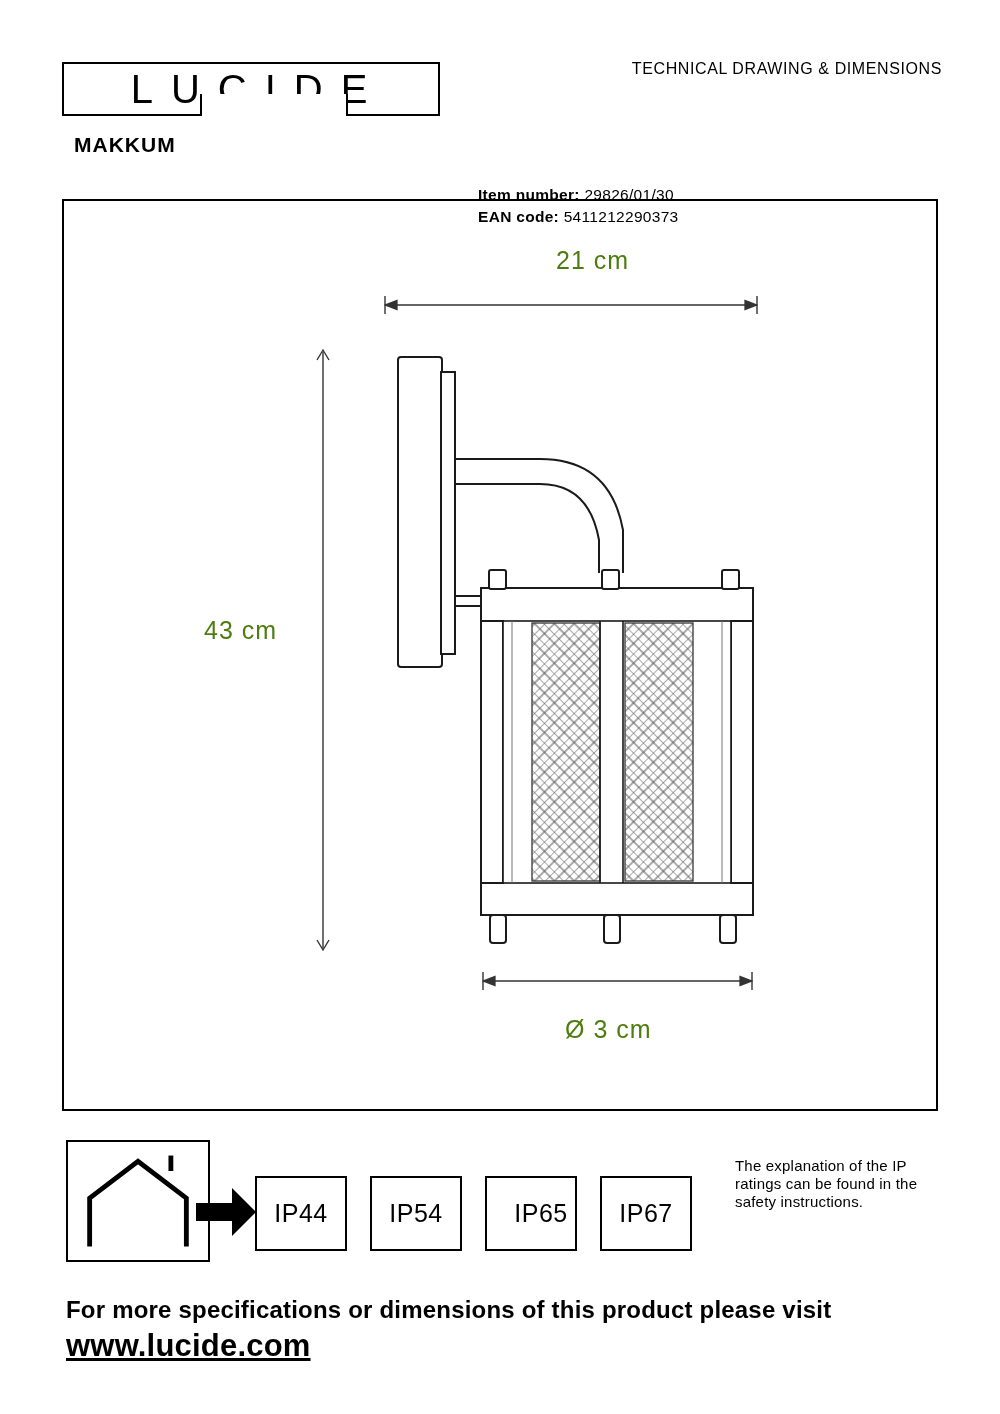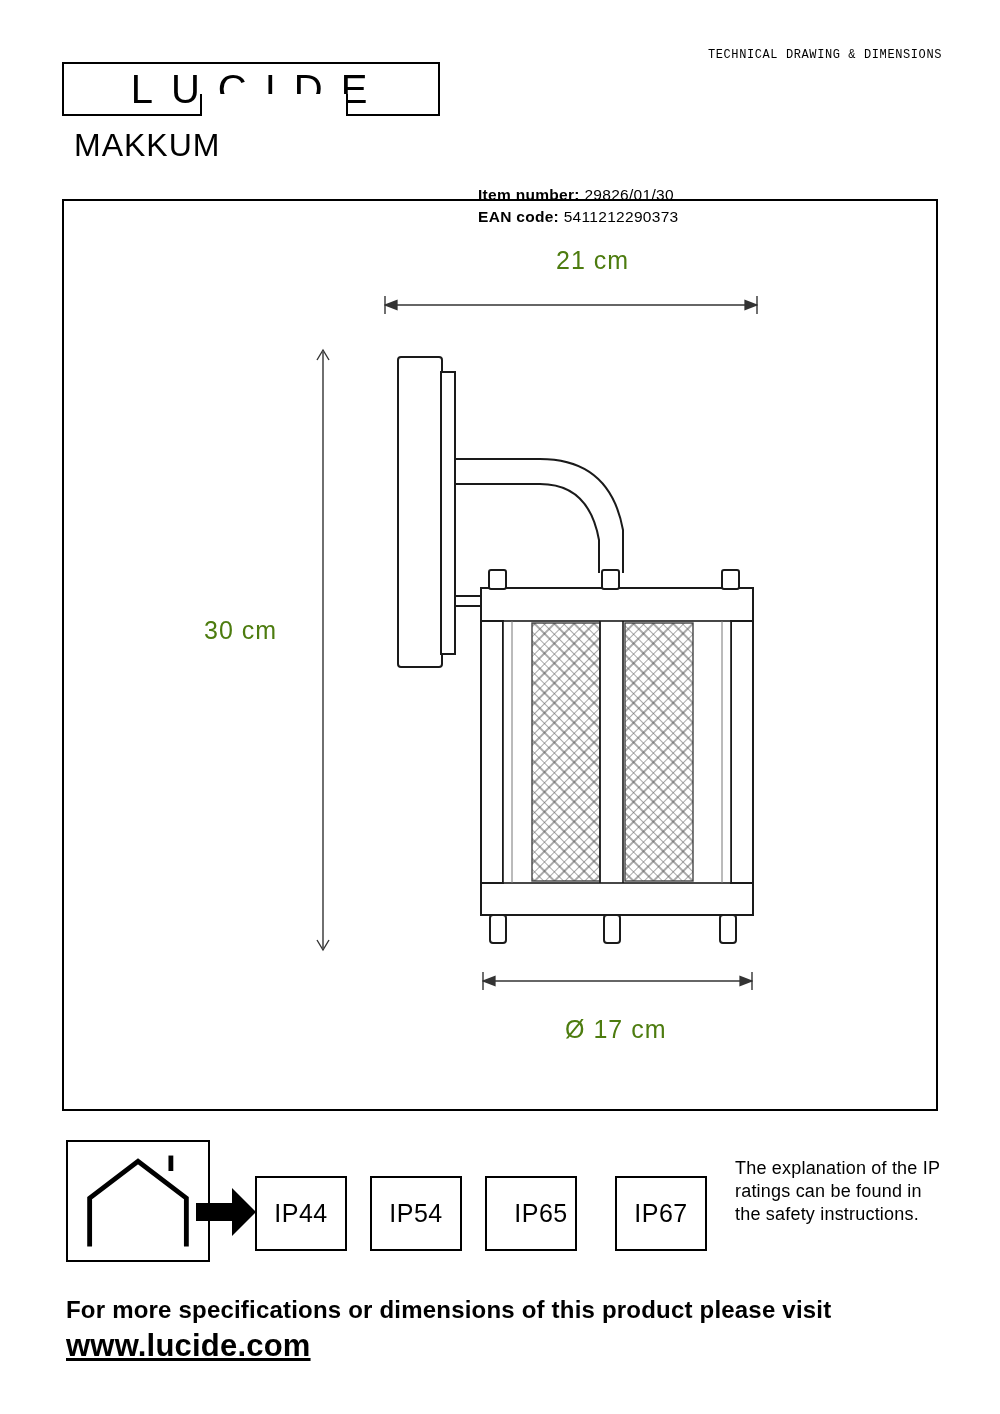--- a/index.html
+++ b/index.html
@@ -48,33 +48,32 @@
     height: 22px;
     background: #ffffff;
     border-left: 2px solid #000;
     border-right: 2px solid #000;
     box-sizing: border-box;
   }
 
   .header-right {
     position: absolute;
     right: 58px;
-    top: 48px;
-    font-size: 12px;
+    top: 60px;
+    font-size: 16px;
     letter-spacing: 0.6px;
     white-space: nowrap;
-    font-family: Liberation Mono, monospace;
   }
 
   .product-title {
     position: absolute;
     left: 74px;
-    top: 127px;
-    font-size: 32px;
-    font-weight: normal;
+    top: 133px;
+    font-size: 21px;
+    font-weight: bold;
     letter-spacing: 1px;
   }
 
   .item-meta {
     position: absolute;
     left: 478px;
     top: 146px;
     font-size: 15.5px;
     line-height: 22px;
     letter-spacing: 0.3px;
@@ -132,29 +131,29 @@
     box-sizing: border-box;
     display: flex;
     align-items: center;
     justify-content: center;
     font-size: 25px;
     letter-spacing: 0.5px;
   }
   #ip-1 { left: 255px; }
   #ip-2 { left: 370px; }
   #ip-3 { left: 485px; padding-left: 20px; }
-  #ip-4 { left: 615px; }
+  #ip-4 { left: 600px; }
 
   .ip-note {
     position: absolute;
     left: 735px;
     top: 1157px;
     width: 215px;
-    font-size: 18px;
-    line-height: 23px;
+    font-size: 15px;
+    line-height: 18px;
     letter-spacing: 0.2px;
   }
 
   
   .footer-line1 {
     position: absolute;
     left: 66px;
     top: 1296px;
     font-size: 24px;
     font-weight: bold;
@@ -189,22 +188,22 @@
   </div>
   <div>
     <b>EAN code:</b>
     <span>5411212290373</span>
   </div>
 </div>
 
 <div class="drawing-frame"></div>
 
 <div class="dim-label" id="dim-width-top">21 cm</div>
-<div class="dim-label" id="dim-height-left">30 cm</div>
-<div class="dim-label" id="dim-diameter">Ø 17 cm</div>
+<div class="dim-label" id="dim-height-left">43 cm</div>
+<div class="dim-label" id="dim-diameter">Ø 3 cm</div>
 
 <svg class="svg-layer" viewBox="0 0 1000 1414">
   <defs>
     <pattern id="mesh" width="14" height="14" patternUnits="userSpaceOnUse" patternTransform="rotate(45)">
       <path d="M0 0 H14 M0 7 H14" stroke="#555" stroke-width="1" fill="none"></path>
       <path d="M0 0 V14 M7 0 V14" stroke="#555" stroke-width="1" fill="none"></path>
     </pattern>
     <marker id="arrH" markerWidth="10" markerHeight="8" refX="9" refY="4" orient="auto">
       <path d="M0,0 L10,4 L0,8 z" fill="#333"></path>
     </marker>

